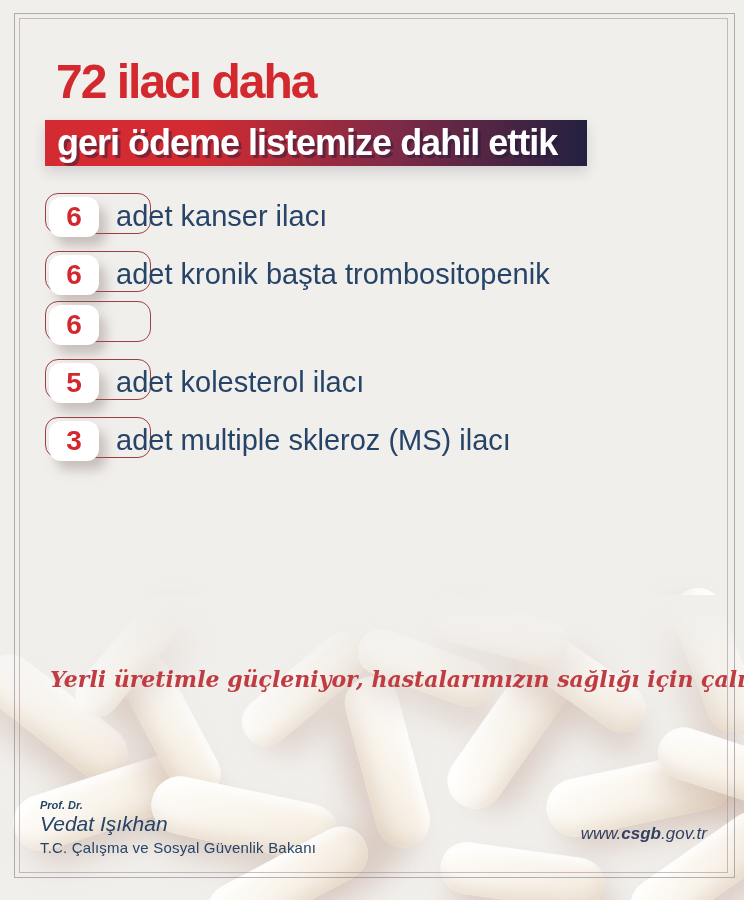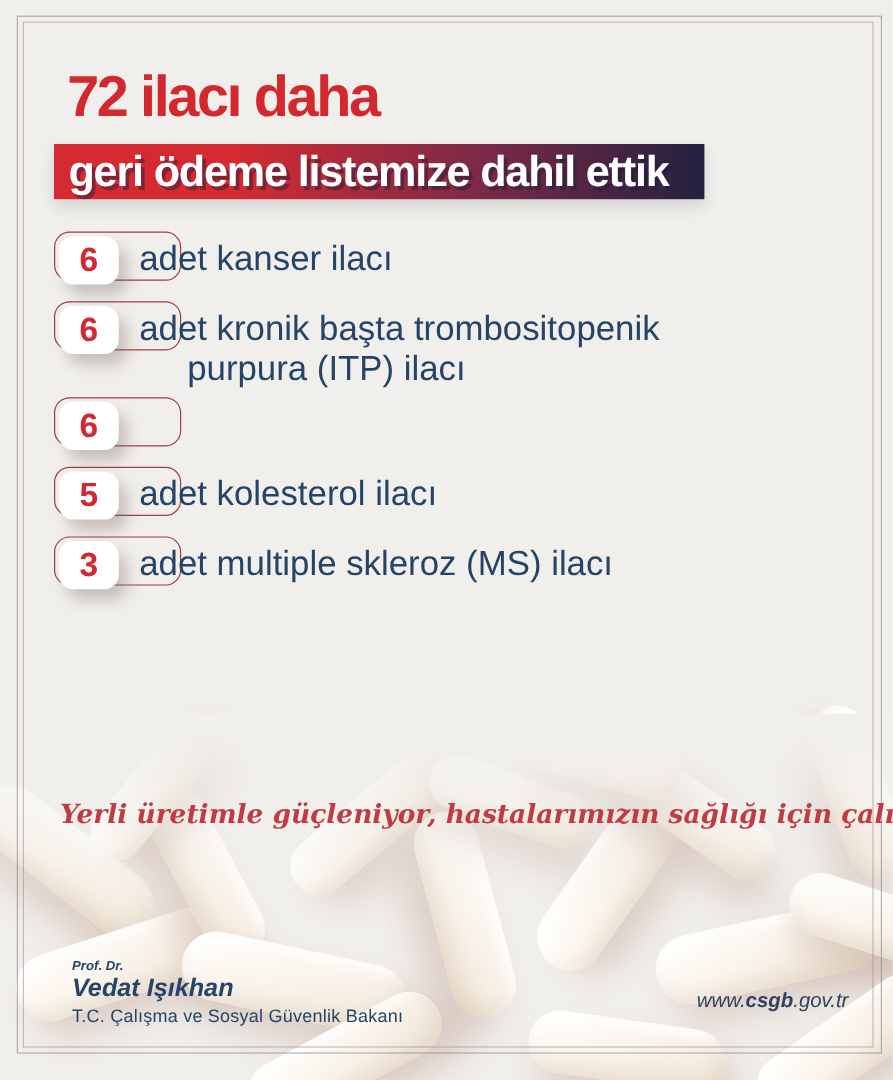--- a/index.html
+++ b/index.html
@@ -66,23 +66,23 @@
   .row-text b{font-weight:400;}
   .cont-line{display:block;margin-left:40px;font-weight:700;}
 
   .summary{position:absolute;left:56px;top:516px;margin:0;font-size:28px;line-height:33px;color:var(--navy);}
   .summary .hl{color:var(--red);font-weight:800;font-style:italic;}
   .summary strong{font-weight:800;}
 
   .slogan{position:absolute;left:50px;top:666px;font-family:"DejaVu Serif",serif;font-style:italic;
     font-weight:700;font-size:22px;color:var(--script_red);white-space:nowrap;}
 
-  .signature{position:absolute;left:60px;top:799px;color:var(--navy);}
+  .signature{position:absolute;left:40px;top:799px;color:var(--navy);}
   .sig-prof{font-size:11px;font-style:italic;font-weight:600;}
-  .sig-name{font-size:21px;font-weight:700;font-style:italic;letter-spacing:0;margin-top:1px;}
+  .sig-name{font-size:21px;font-weight:400;font-style:italic;letter-spacing:0;margin-top:1px;}
   .sig-ministry{font-size:15px;letter-spacing:.2px;margin-top:3px;}
 
   .website{position:absolute;right:37px;top:824px;font-size:17px;font-style:italic;color:#33415f;}
   .website b{font-weight:800;}
 </style>
 </head>
 <body>
 
 <div class="poster">
 
@@ -124,21 +124,21 @@
           <span class="badge-outline"></span>
           <span class="badge-box">6</span>
         </span>
         <span class="row-text"><span>adet</span> <b>kanser ilacı</b></span>
       </li>
       <li class="row two-line">
         <span class="badge">
           <span class="badge-outline"></span>
           <span class="badge-box">6</span>
         </span>
-        <span class="row-text"><span>adet</span> <b>kronik başta trombositopenik</b><b class="cont-line">purpura (ITP) ilacı</b></span>
+        <span class="row-text"><span>adet</span> <b>kronik başta trombositopenik</b></span>
       </li>
       <li class="row">
         <span class="badge">
           <span class="badge-outline"></span>
           <span class="badge-box">6</span>
         </span>
       </li>
       <li class="row">
         <span class="badge">
           <span class="badge-outline"></span>

